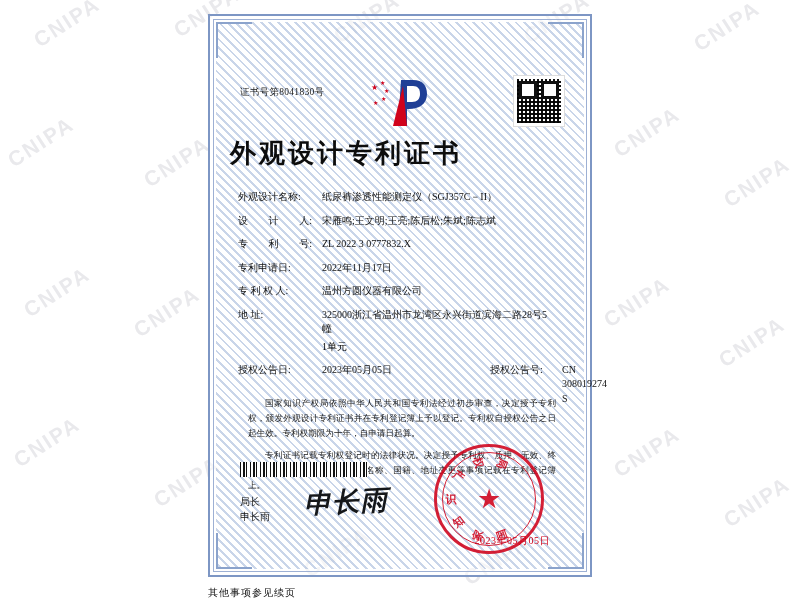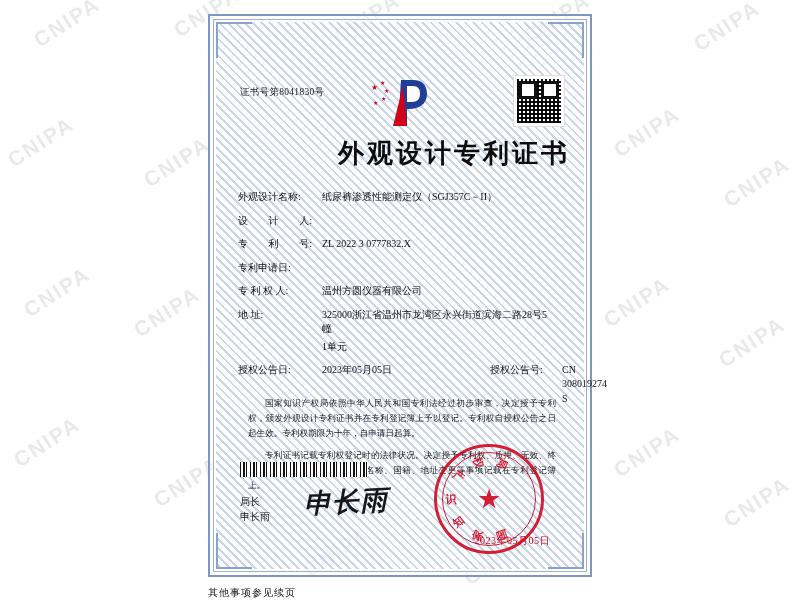--- a/index.html
+++ b/index.html
@@ -126,21 +126,21 @@
     transform: translateX(-50%);
     width: 86px;
     height: 52px;
   }
 
   .main-title {
     position: absolute;
     left: 0;
     right: 0;
     top: 104px;
-    text-align: right;
+    text-align: left;
     font-size: 26px;
     font-weight: bold;
     letter-spacing: 3px;
     color: #0d0d0d;
     font-family: "Liberation Serif", serif;
   }
 
   
   .fields {
     position: absolute;
@@ -369,33 +369,35 @@
           <div class="lbl">外观设计名称:</div>
           <div class="val">纸尿裤渗透性能测定仪（SGJ357C－II）</div>
         </div>
 
         <div class="row">
           <div class="lbl spread">
             <span>设</span>
             <span>计</span>
             <span>人:</span>
           </div>
+          <div class="val">宋雁鸣;王文明;王亮;陈后松;朱斌;陈志斌</div>
         </div>
 
         <div class="row">
           <div class="lbl spread">
             <span>专</span>
             <span>利</span>
             <span>号:</span>
           </div>
           <div class="val">ZL 2022 3 0777832.X</div>
         </div>
 
         <div class="row">
           <div class="lbl">专利申请日:</div>
+          <div class="val">2022年11月17日</div>
         </div>
 
         <div class="row">
           <div class="lbl">专 利 权 人:</div>
           <div class="val">温州方圆仪器有限公司</div>
         </div>
 
         <div class="row">
           <div class="lbl">地        址:</div>
           <div class="val">325000浙江省温州市龙湾区永兴街道滨海二路28号5幢</div>

